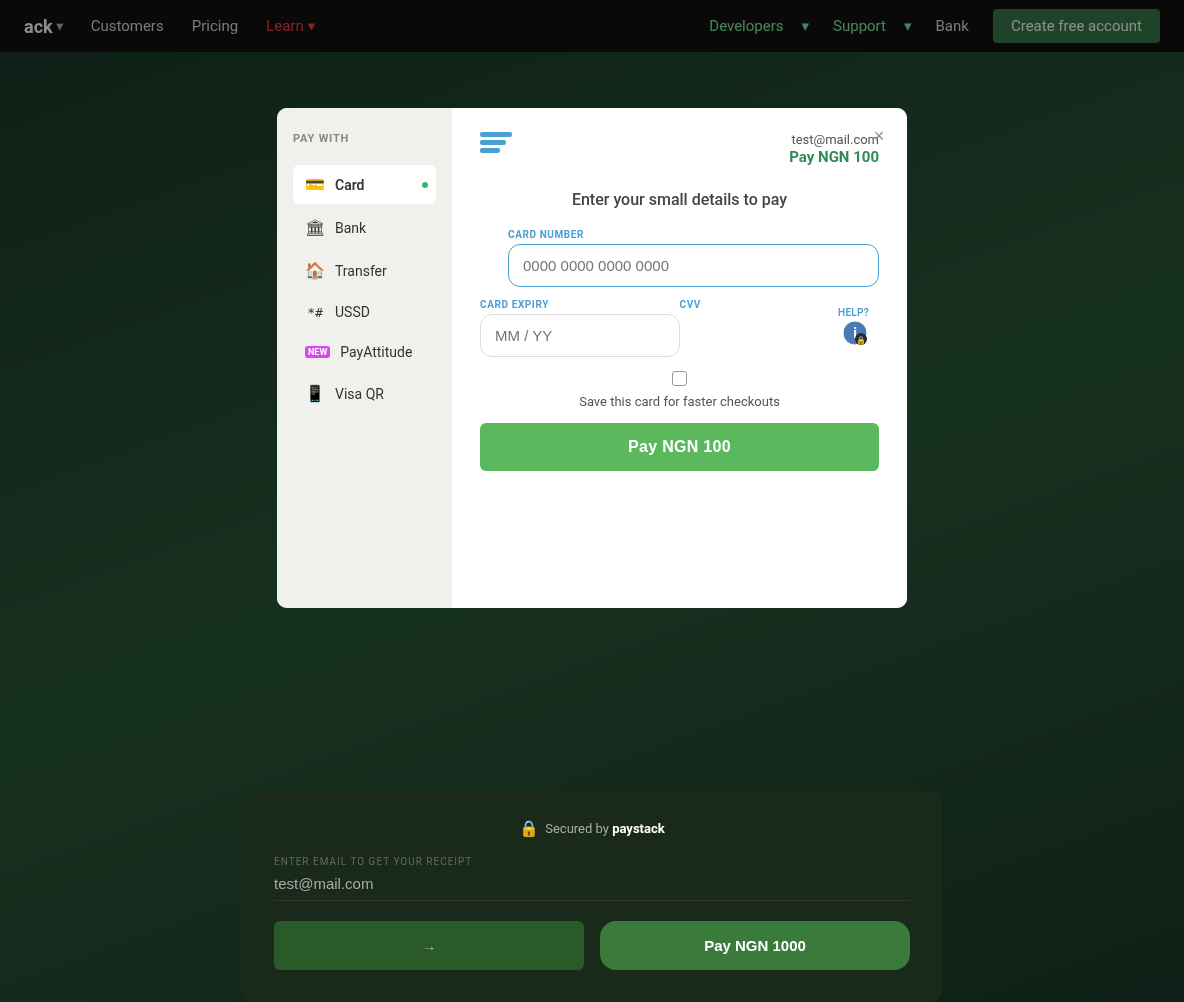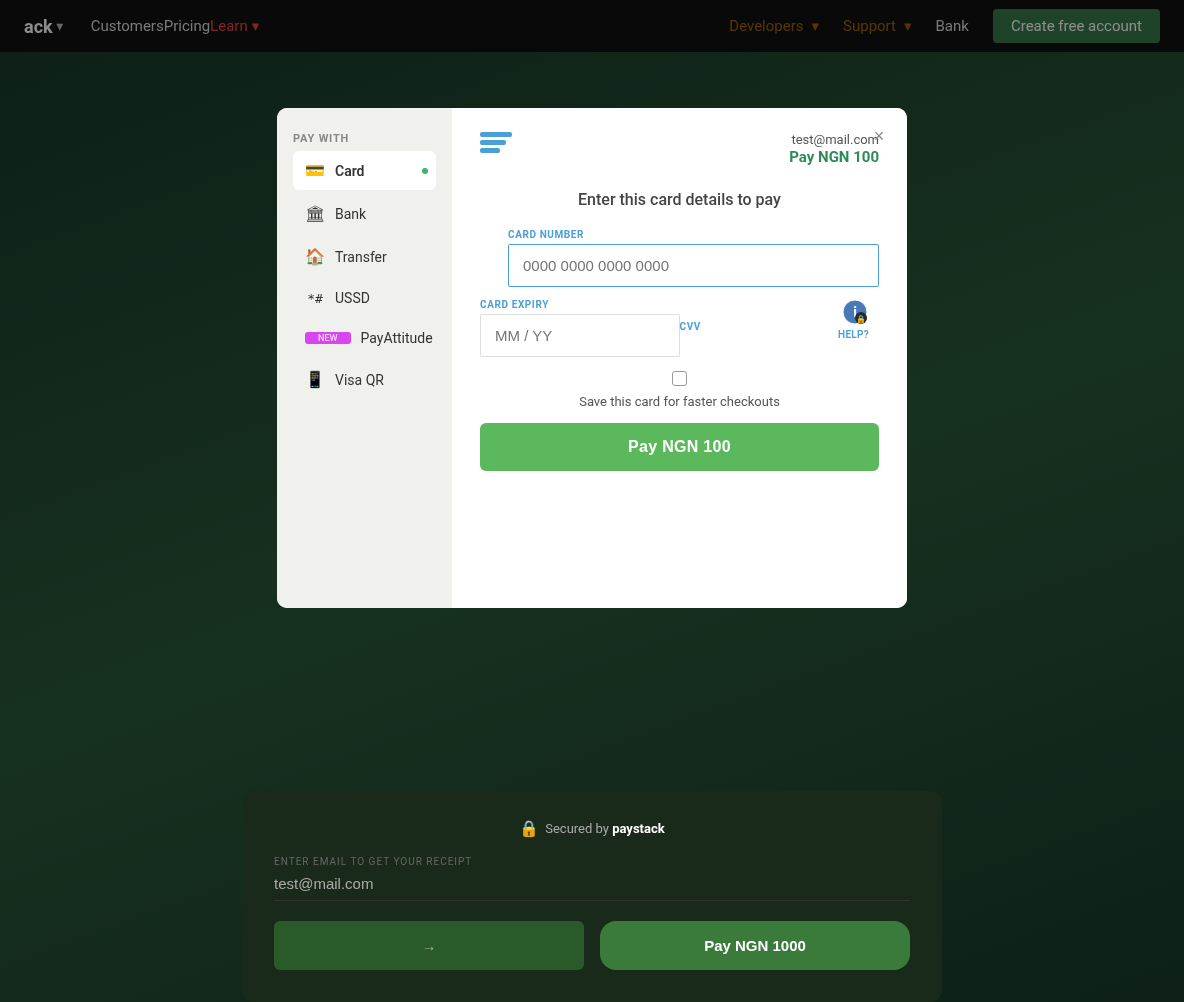--- a/index.html
+++ b/index.html
@@ -30,20 +30,21 @@
       align-items: center;
       gap: 4px;
     }
     .nav-brand .chevron {
       font-size: 12px;
       opacity: 0.7;
     }
     .nav-links {
       display: flex;
       align-items: center;
+      gap: 28px;
       margin-left: 28px;
     }
     .nav-links a {
       color: #ddd;
       text-decoration: none;
       font-size: 15px;
     }
     .nav-links .dropdown {
       display: flex;
       align-items: center;
@@ -59,22 +60,22 @@
       gap: 24px;
     }
     .nav-right a {
       color: #ddd;
       text-decoration: none;
       font-size: 15px;
     }
     .nav-right .dropdown {
       display: flex;
       align-items: center;
-      gap: 8px;
-      color: #a16207;
+      gap: 18px;
+      color: #86efac;
       font-size: 15px;
       cursor: pointer;
     }
     .nav-cta {
       background: #3a7a4a;
       color: #fff !important;
       padding: 8px 18px;
       border-radius: 4px;
       font-size: 15px;
       text-decoration: none;
@@ -141,21 +142,21 @@
       width: 175px;
       background: #f0f0ec;
       padding: 24px 16px;
       flex-shrink: 0;
     }
     .pay-with-label {
       font-size: 11px;
       font-weight: 700;
       color: #888;
       letter-spacing: 0.8px;
-      margin-bottom: 6px;
+      margin-bottom: 20px;
       text-transform: uppercase;
     }
     .sidebar-item {
       display: flex;
       align-items: center;
       gap: 10px;
       padding: 10px 12px;
       border-radius: 6px;
       cursor: pointer;
       font-size: 14px;
@@ -178,22 +179,22 @@
     }
     .sidebar-icon {
       font-size: 16px;
       width: 20px;
       text-align: center;
     }
     .new-badge {
       background: #d946ef;
       color: #fff;
       font-size: 9px;
-      font-weight: 400;
-      padding: 1px 13px;
+      font-weight: 700;
+      padding: 1px 3px;
       border-radius: 3px;
       text-transform: uppercase;
     }
 
     
     .modal-main {
       flex: 1;
       padding: 24px 28px;
       background: #fff;
       position: relative;
@@ -264,31 +265,30 @@
       font-weight: 700;
       color: #4a9fd4;
       letter-spacing: 0.6px;
       text-transform: uppercase;
       margin-bottom: 4px;
       display: block;
     }
     .form-input {
       width: 100%;
       border: 1.5px solid #4a9fd4;
-      border-radius: 2px;
+      border-radius: 12px;
       padding: 12px 14px;
       font-size: 15px;
       color: #bbb;
       outline: none;
       background: #fff;
     }
 
     .form-row {
       display: flex;
-      align-items: center;
     }
     .form-row .form-half {
       flex: 1;
       position: relative;
     }
     .form-half .form-input {
       border: 1.5px solid #ddd;
       color: #bbb;
     }
     .help-link {
@@ -497,21 +497,21 @@
           <div class="logo-bar"></div>
         </div>
         <div class="header-info">
           <span class="header-email">test@mail.com</span>
           <span class="header-amount">Pay NGN 100</span>
         </div>
       </div>
 
       <button class="close-btn">×</button>
 
-      <div class="card-form-title">Enter this card details to pay</div>
+      <div class="card-form-title">Enter your small details to pay</div>
 
       <div class="form-group">
         <label class="form-label">CARD NUMBER</label>
         <input class="form-input" type="text" placeholder="0000 0000 0000 0000" style="">
       </div>
 
       <div class="form-row">
         <div class="form-half">
           <label class="form-label">CARD EXPIRY</label>
           <input class="form-input" type="text" placeholder="MM / YY" style="">

